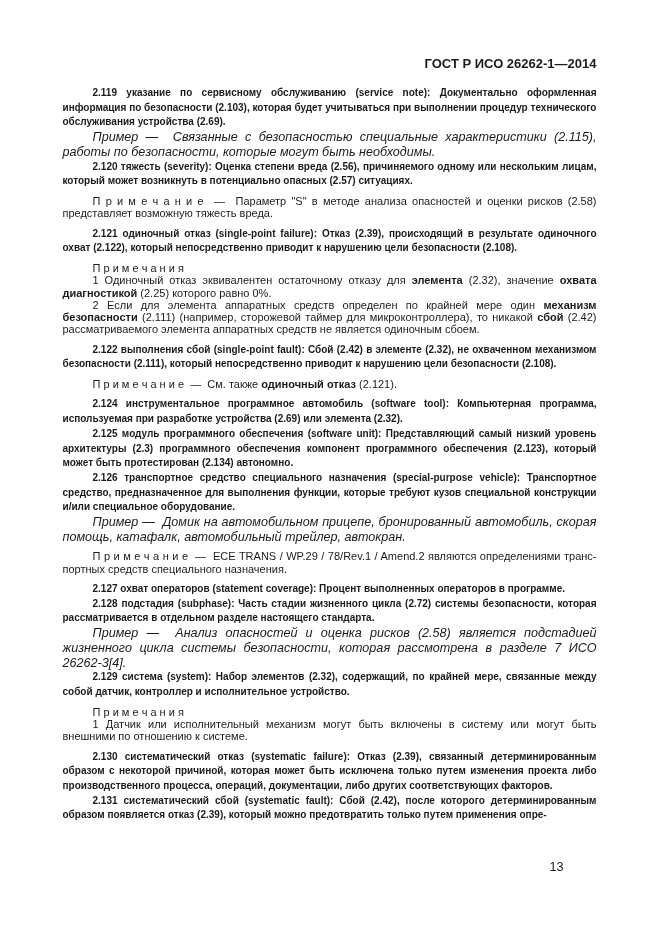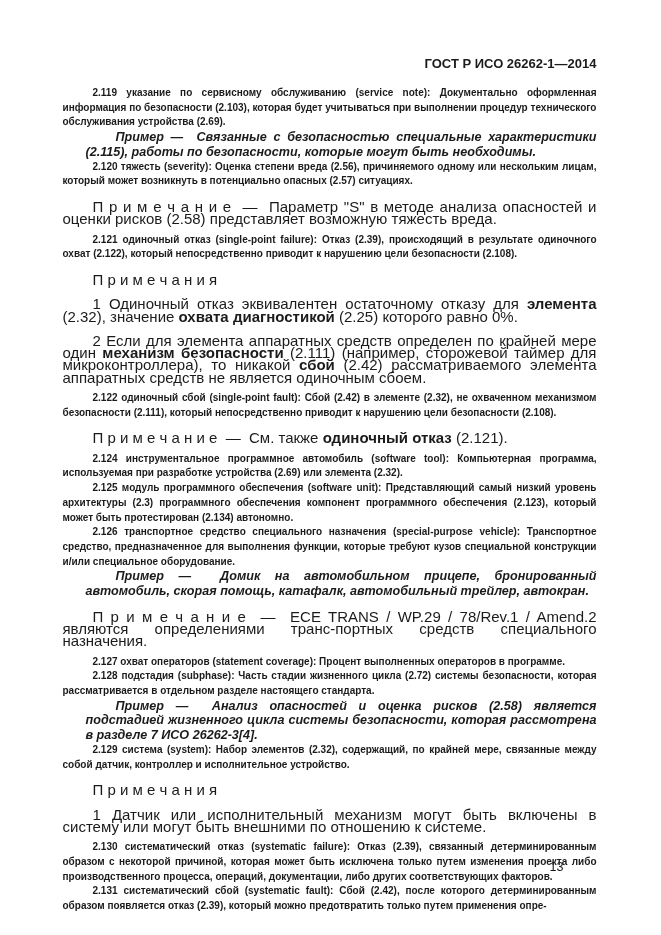--- a/index.html
+++ b/index.html
@@ -27,31 +27,29 @@
     line-height: 14.7px;
     text-align: justify;
     text-indent: 30px;
     font-weight: bold;
   }
   .example {
     font-size: 12.6px;
     line-height: 14.7px;
     text-align: justify;
     text-indent: 30px;
-    font-weight: bold;
+    font-weight: normal;
     font-style: italic;
-    margin-left: 23px;
   }
   .note-group { margin: 6px 0 7px 0; }
   .note {
-    font-size: 15px;
+    font-size: 11px;
     line-height: 12.3px;
     text-align: justify;
     text-indent: 30px;
-    margin-top: 12px;
   }
   .page-number {
     position: absolute;
     top: 860px;
     right: 82px;
     font-size: 12.6px;
     line-height: 15px;
   }
 </style>
 </head>
@@ -66,21 +64,21 @@
       <div class="para">2.120 <b>тяжесть</b> (severity): Оценка степени <b>вреда</b> (2.56), причиняемого одному или нескольким лицам, который может возникнуть в потенциально <b>опасных</b> (2.57) ситуациях.</div>
       <div class="note-group">
         <div class="note">П р и м е ч а н и е &nbsp;—&nbsp; Параметр "S" в методе анализа опасностей и оценки рисков (2.58) представляет возможную тяжесть вреда.</div>
       </div>
       <div class="para">2.121 <b>одиночный отказ</b> (single-point failure): <b>Отказ</b> (2.39), происходящий в результате <b>одиночного охват</b> (2.122), который непосредственно приводит к нарушению <b>цели безопасности</b> (2.108).</div>
       <div class="note-group">
         <div class="note">П р и м е ч а н и я</div>
         <div class="note">1 Одиночный отказ эквивалентен остаточному отказу для <b>элемента</b> (2.32), значение <b>охвата диагностикой</b> (2.25) которого равно 0%.</div>
         <div class="note">2 Если для элемента аппаратных средств определен по крайней мере один <b>механизм безопасности</b> (2.111) (например, сторожевой таймер для микроконтроллера), то никакой <b>сбой</b> (2.42) рассматриваемого элемента аппаратных средств не является одиночным сбоем.</div>
       </div>
-      <div class="para">2.122 <b>одиночный сбой</b> (single-point fault): <b>Сбой</b> (2.42) в <b>элементе</b> (2.32), не охваченном <b>механизмом безопасности</b> (2.111), который непосредственно приводит к нарушению <b>цели безопасности</b> (2.108).</div>
+      <div class="para">2.122 <b>выполнения сбой</b> (single-point fault): <b>Сбой</b> (2.42) в <b>элементе</b> (2.32), не охваченном <b>механизмом безопасности</b> (2.111), который непосредственно приводит к нарушению <b>цели безопасности</b> (2.108).</div>
       <div class="note-group">
         <div class="note">П р и м е ч а н и е &nbsp;—&nbsp; См. также <b>одиночный отказ</b> (2.121).</div>
       </div>
       <div class="para">2.124 <b>инструментальное программное автомобиль</b> (software tool): Компьютерная программа, используемая при разработке <b>устройства</b> (2.69) или <b>элемента</b> (2.32).</div>
       <div class="para">2.125 <b>модуль программного обеспечения</b> (software unit): Представляющий самый низкий уровень <b>архитектуры</b> (2.3) программного обеспечения <b>компонент программного обеспечения</b> (2.123), который может быть <b>протестирован</b> (2.134) автономно.</div>
       <div class="para">2.126 <b>транспортное средство специального назначения</b> (special-purpose vehicle): Транспортное средство, предназначенное для выполнения функции, которые требуют кузов специальной конструкции и/или специальное оборудование.</div>
       <div class="example">Пример —&nbsp; Домик на автомобильном прицепе, бронированный автомобиль, скорая помощь, катафалк, автомобильный трейлер, автокран.</div>
       <div class="note-group">
         <div class="note">П р и м е ч а н и е &nbsp;—&nbsp; ECE TRANS / WP.29 / 78/Rev.1 / Amend.2 являются определениями транс-портных средств специального назначения.</div>
       </div>

